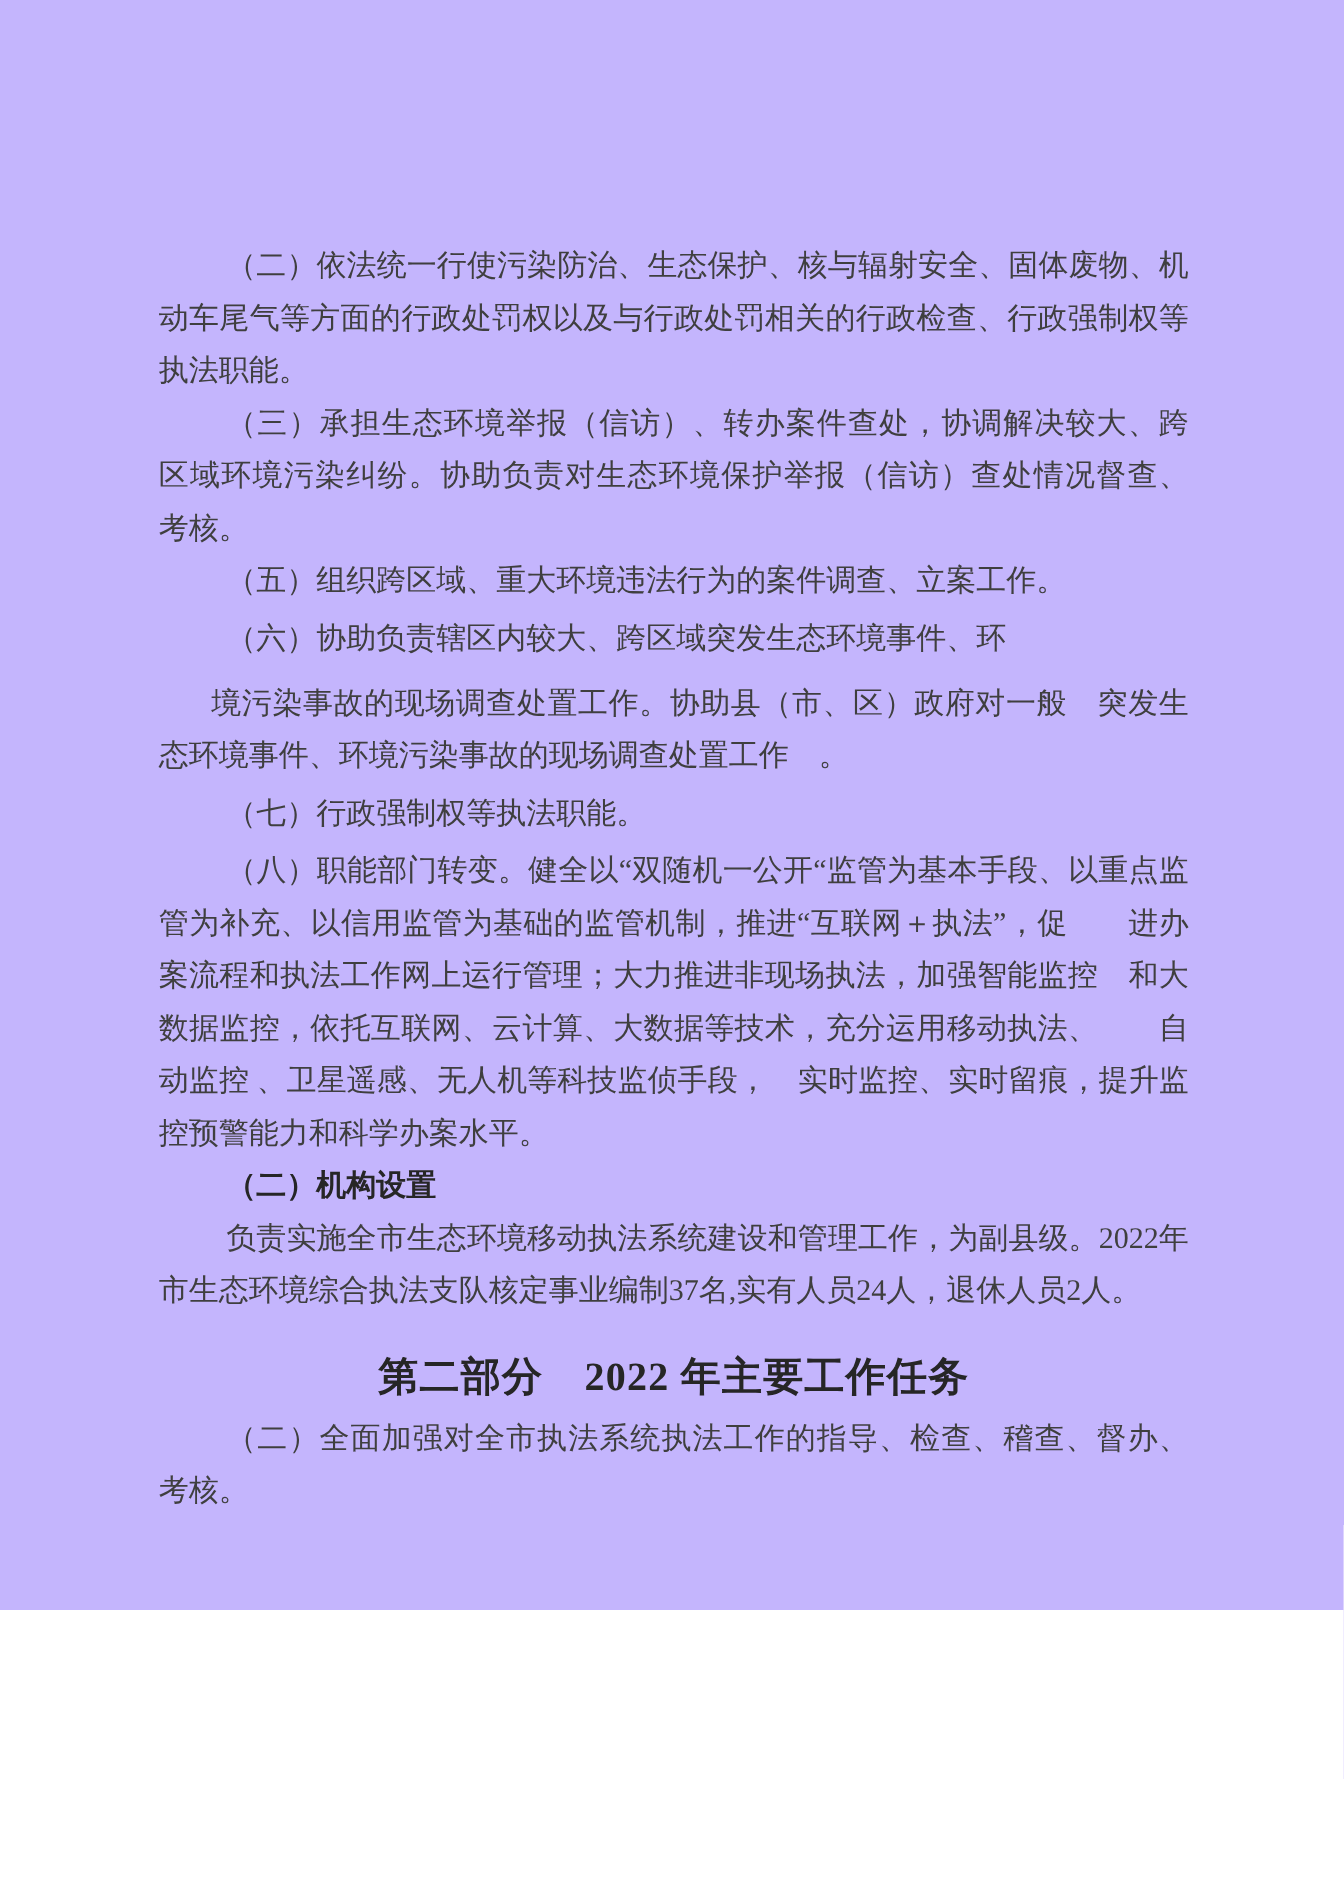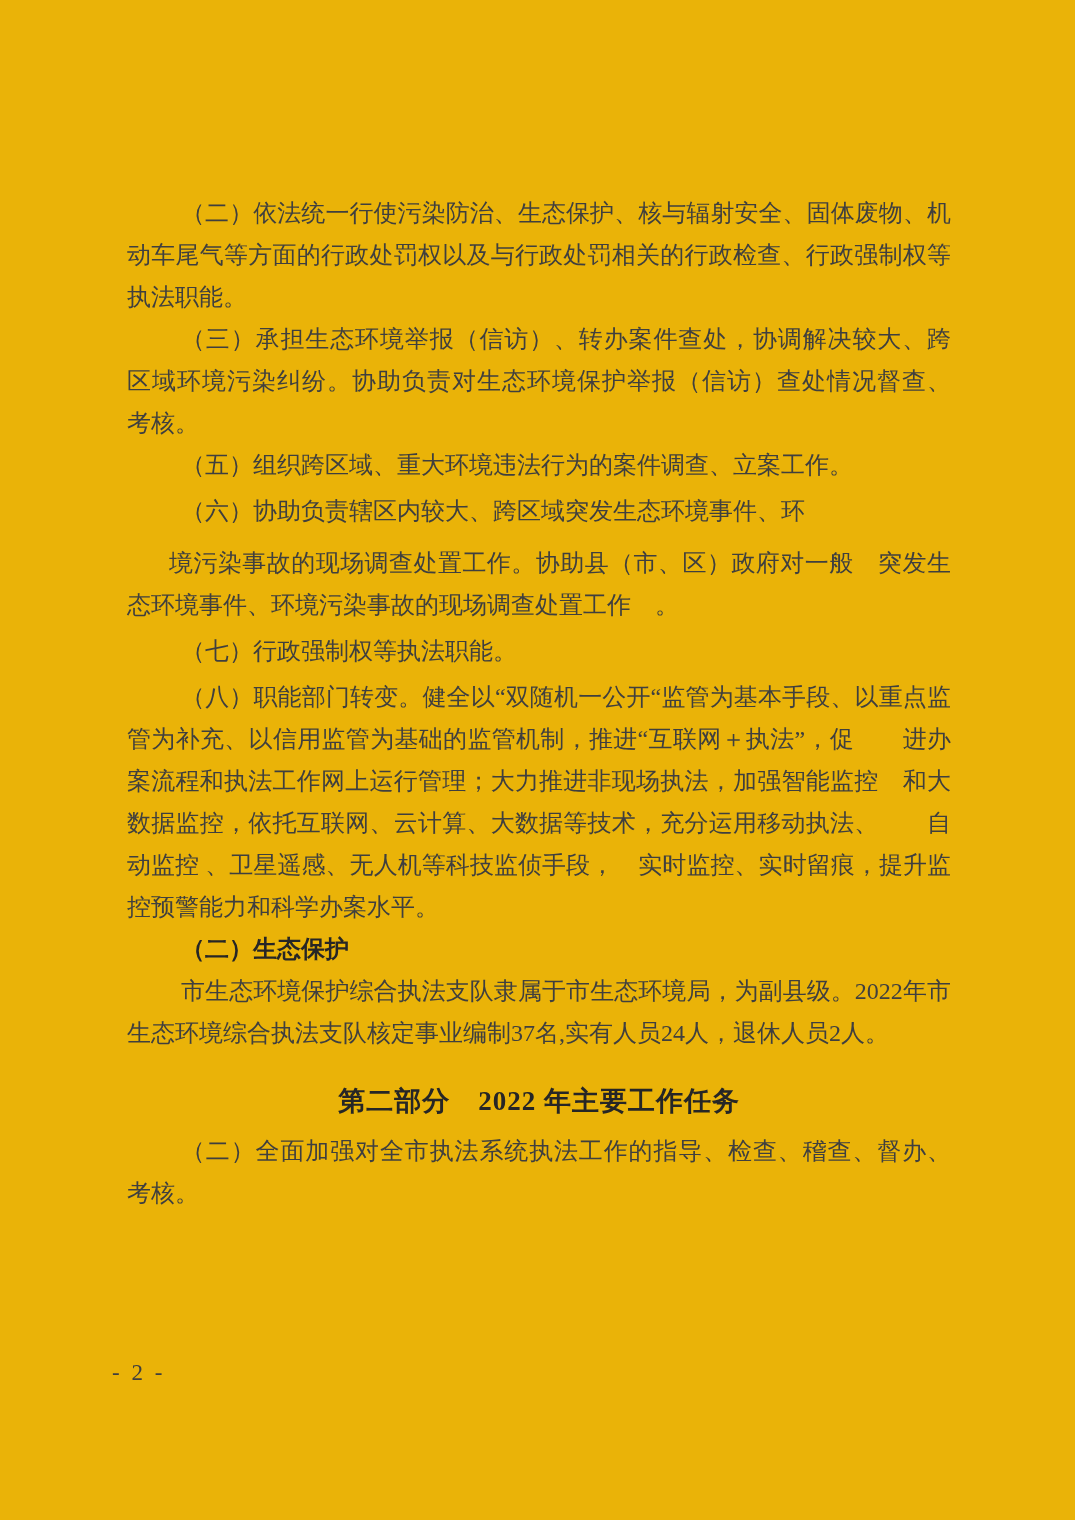--- a/index.html
+++ b/index.html
@@ -3,22 +3,22 @@
 <meta charset="utf-8">
 <style>
   html, body {
     margin: 0;
     padding: 0;
     background: #ffffff;
   }
   .page {
     position: relative;
     width: 1075px;
-    height: 1520px;
-    background: #eab308;
+    height: 1288px;
+    background: #c4b5fd;
     overflow: hidden;
     font-family: "Liberation Serif", "DejaVu Serif", serif;
   }
   .body-text {
     position: absolute;
     left: 127px;
     top: 192px;
     width: 824px;
     color: #3f3f3f;
     font-size: 24px;
@@ -39,21 +39,21 @@
   }
   .gap-above {
     margin-top: 4px;
   }
   .subhead {
     font-weight: bold;
     color: #262626;
   }
   .part-heading {
     margin: 26px 0 2px 0;
-    font-size: 27px;
+    font-size: 32px;
     font-weight: bold;
     color: #262626;
     text-align: center;
     line-height: 42px;
     letter-spacing: 1px;
     word-break: break-all;
   }
   .task-extra-gap {
     margin-top: 8px;
   }
@@ -74,22 +74,22 @@
   <main class="body-text">
 
     <p class="para indent">（二）依法统一行使污染防治、生态保护、核与辐射安全、固体废物、机动车尾气等方面的行政处罚权以及与行政处罚相关的行政检查、行政强制权等执法职能。</p>
     <p class="para indent">（三）承担生态环境举报（信访）、转办案件查处，协调解决较大、跨　区域环境污染纠纷。协助负责对生态环境保护举报（信访）查处情况督查、　　考核。</p>
     <p class="para indent">（五）组织跨区域、重大环境违法行为的案件调查、立案工作。</p>
     <p class="para indent gap-above">（六）协助负责辖区内较大、跨区域突发生态环境事件、环</p>
     <p class="para cont-indent">境污染事故的现场调查处置工作。协助县（市、区）政府对一般　突发生态环境事件、环境污染事故的现场调查处置工作　。</p>
     <p class="para indent gap-above">（七）行政强制权等执法职能。</p>
     <p class="para indent gap-above">（八）职能部门转变。健全以“双随机一公开“监管为基本手段、以重点监管为补充、以信用监管为基础的监管机制，推进“互联网＋执法”，促　　进办案流程和执法工作网上运行管理；大力推进非现场执法，加强智能监控　和大数据监控，依托互联网、云计算、大数据等技术，充分运用移动执法、　　自动监控 、卫星遥感、无人机等科技监侦手段，　实时监控、实时留痕，提升监控预警能力和科学办案水平。</p>
 
-    <p class="para indent subhead">（二）生态保护</p>
-    <p class="para indent">市生态环境保护综合执法支队隶属于市生态环境局，为副县级。2022年市生态环境综合执法支队核定事业编制37名,实有人员24人，退休人员2人。</p>
+    <p class="para indent subhead">（二）机构设置</p>
+    <p class="para indent">负责实施全市生态环境移动执法系统建设和管理工作，为副县级。2022年市生态环境综合执法支队核定事业编制37名,实有人员24人，退休人员2人。</p>
 
     <h2 class="part-heading">第二部分　2022 年主要工作任务</h2>
 
     <p class="para indent task-extra-gap">（二）全面加强对全市执法系统执法工作的指导、检查、稽查、督办、　　考核。</p>
 
   </main>
 
   <div class="page-number">- 2 -</div>
 </div>
 

